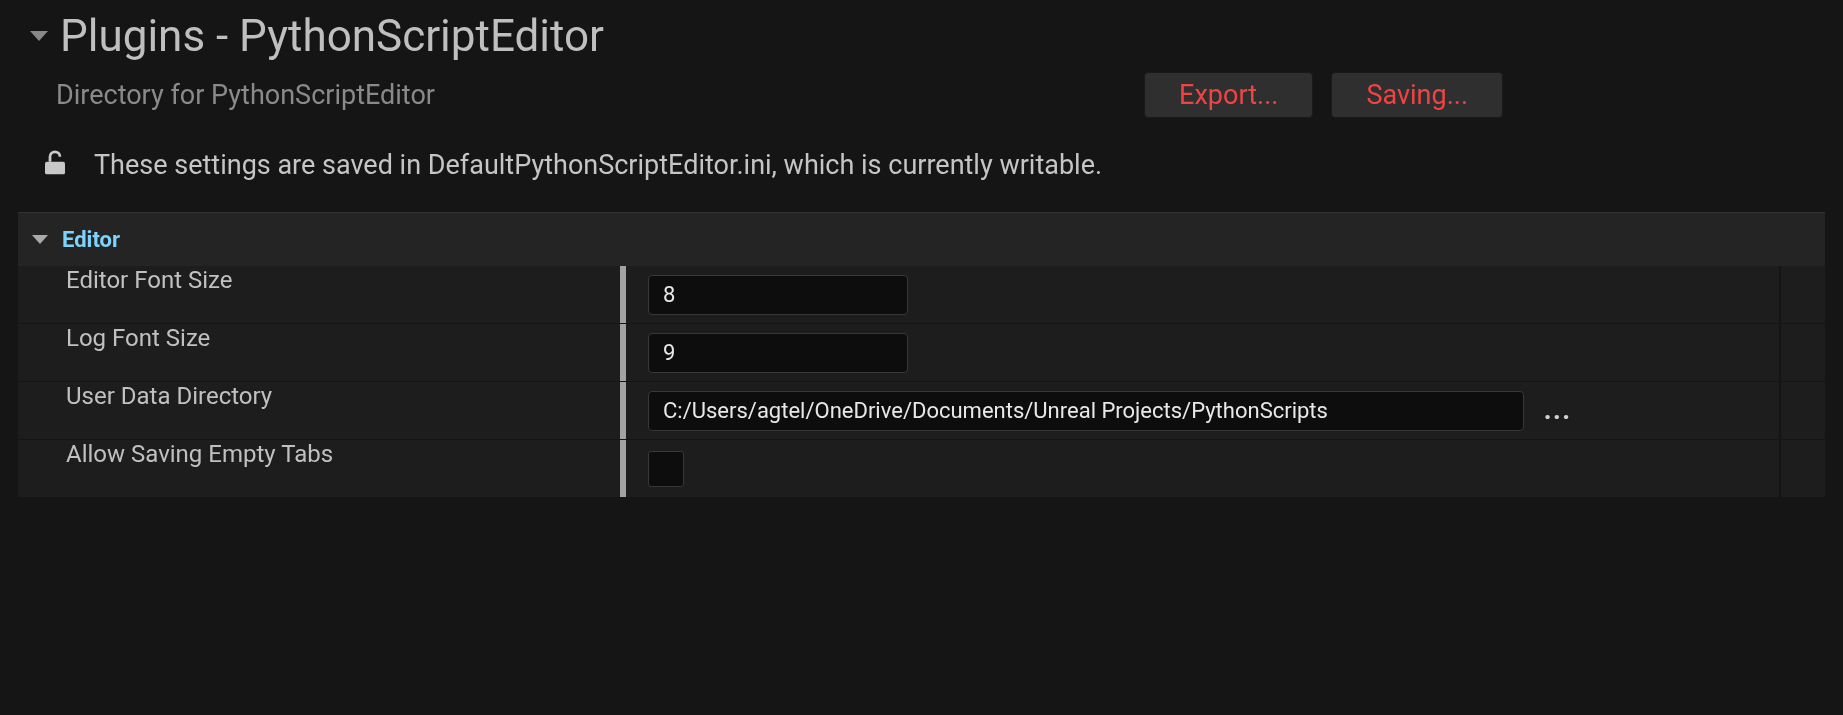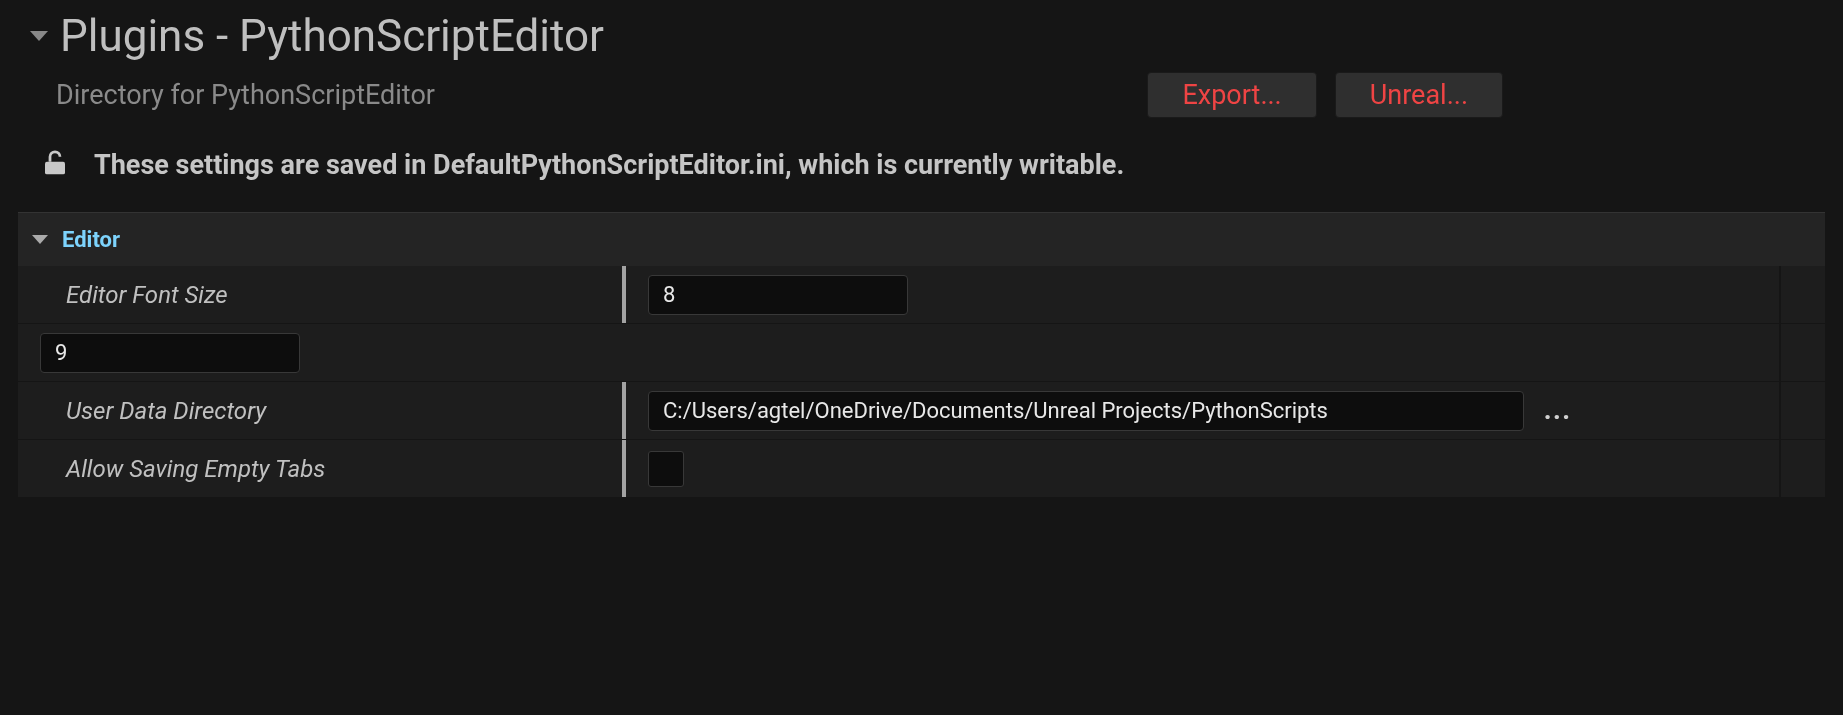--- a/index.html
+++ b/index.html
@@ -68,21 +68,20 @@
       font-size: 27px;
       padding: 6px 34px;
       border-radius: 4px;
       cursor: pointer;
     }
     .status-row {
       display: flex;
       align-items: center;
       gap: 24px;
       padding: 30px 20px 24px 40px;
-      font-weight: bold;
     }
     .lock-icon {
       color: #c8c8c8;
     }
     .status-text {
       font-size: 27px;
       color: #c5c5c5;
     }
     .section {
       margin: 6px 18px 0 18px;
@@ -109,25 +108,24 @@
     }
     .prop-row {
       display: flex;
       align-items: stretch;
       border-bottom: 1px solid #151515;
       background: #1d1d1d;
       min-height: 58px;
     }
     .prop-label-cell {
       width: 608px;
-      border-right: 4px solid #a3a3a3;
-      display: flex;
-      align-items: center;
+      border-right: 6px solid #a3a3a3;
+      display: flex;
+      align-items: flex-start;
       padding-left: 48px;
-      font-style: italic;
     }
     .prop-label {
       font-size: 24px;
       color: #c0c0c0;
     }
     .prop-value-cell {
       flex: 1;
       display: flex;
       align-items: center;
       padding: 6px 22px;
@@ -186,21 +184,21 @@
         <span class="chevron-down"></span>
       </span>
       <span class="title-text">Plugins - PythonScriptEditor</span>
     </div>
   </div>
 
   <div class="subtitle-row">
     <span class="subtitle">Directory for PythonScriptEditor</span>
     <div class="button-group">
       <button class="ue-button">Export...</button>
-      <button class="ue-button">Unreal...</button>
+      <button class="ue-button">Saving...</button>
     </div>
   </div>
 
   <div class="status-row">
     <span class="lock-icon">
       <svg width="30" height="30" viewBox="0 0 24 24" fill="none" stroke="currentColor" stroke-width="2.2">
         <rect x="4" y="11" width="16" height="10" rx="1.5" fill="currentColor" stroke="none"></rect>
         <path d="M8 11 V7 a4 4 0 0 1 8 0" fill="none"></path>
       </svg>
     </span>
@@ -217,20 +215,23 @@
       <div class="prop-label-cell">
         <span class="prop-label">Editor Font Size</span>
       </div>
       <div class="prop-value-cell">
         <input class="num-input" value="8" style="">
       </div>
       <div class="prop-extra-cell"></div>
     </div>
 
     <div class="prop-row">
+      <div class="prop-label-cell">
+        <span class="prop-label">Log Font Size</span>
+      </div>
       <div class="prop-value-cell">
         <input class="num-input" value="9" style="">
       </div>
       <div class="prop-extra-cell"></div>
     </div>
 
     <div class="prop-row">
       <div class="prop-label-cell">
         <span class="prop-label">User Data Directory</span>
       </div>

